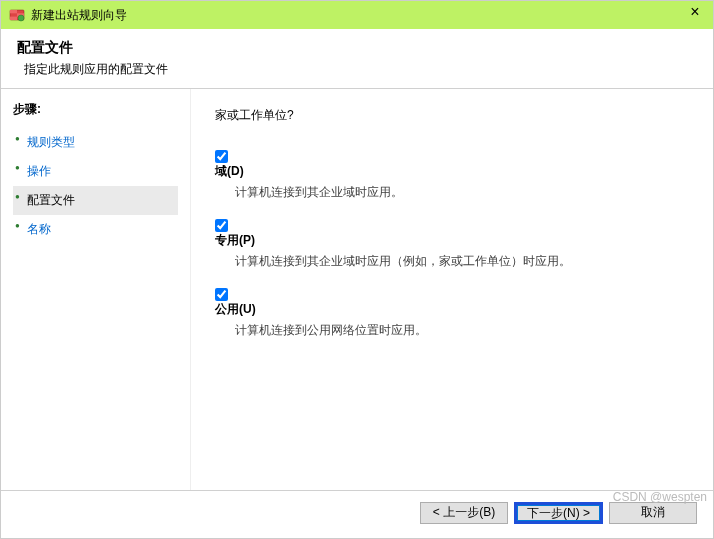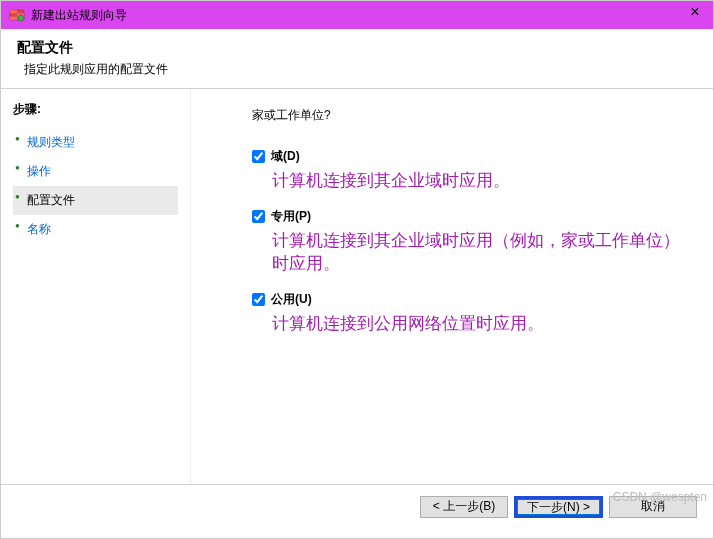--- a/index.html
+++ b/index.html
@@ -11,21 +11,21 @@
       height: 539px;
       overflow: hidden;
       position: relative;
       border: 1px solid #ccc;
     }
     .titlebar {
       height: 28px;
       display: flex;
       align-items: center;
       padding: 0 8px;
-      background: #d946ef;
+      background: #bef264;
       position: relative;
     }
     .titlebar .app-icon {
       width: 16px; height: 16px;
       margin-right: 6px;
       display: inline-flex;
       align-items: center; justify-content: center;
     }
     .titlebar .title { font-size: 12px; color: #000; }
     .close-btn {
@@ -41,21 +41,20 @@
     .header {
       padding: 10px 16px 10px 16px;
       border-bottom: 1px solid #d0d0d0;
       background: #fff;
     }
     .header h1 { font-size: 14px; font-weight: bold; margin-bottom: 4px; }
     .header .subtitle { font-size: 12px; color: #000; margin-left: 7px; }
     .body {
       display: flex;
       height: calc(100% - 28px - 56px - 44px);
-      gap: 37px;
     }
     .sidebar {
       width: 190px;
       padding: 12px 12px;
       border-right: 1px solid #eee;
       background: #fff;
     }
     .sidebar .steps-label { font-weight: bold; margin-bottom: 10px; font-size: 12px; }
     .sidebar ul { list-style: none; }
     .sidebar li {
@@ -75,35 +74,35 @@
     .sidebar li.link { color: #0066cc; font-family: Liberation Mono, monospace; }
     .sidebar li.active {
       background: #eaeaea;
       color: #000;
     }
     .content {
       flex: 1;
       padding: 18px 24px;
     }
     .content .question { margin-bottom: 24px; font-size: 12px; }
-    .cb-row { margin-bottom: 4px; display: flex; align-items: flex-start; }
+    .cb-row { margin-bottom: 4px; display: flex; align-items: flex-start; flex-direction: column; }
     .cb-row input[type=checkbox] {
       margin-right: 6px;
       margin-top: 2px;
       width: 13px; height: 13px;
     }
     .cb-row label { font-weight: bold; font-size: 12px; }
     .cb-desc {
       margin: 0 0 16px 20px;
-      font-size: 17px;
-      color: #a21caf;
+      font-size: 12px;
+      color: #404040;
     }
     .footer {
       position: absolute;
-      bottom: 10px; left: 0; right: 0;
+      bottom: 4px; left: 0; right: 0;
       height: 44px;
       border-top: 1px solid #d0d0d0;
       display: flex;
       justify-content: flex-end;
       align-items: center;
       padding: 8px 16px;
       gap: 6px;
       background: #fff;
     }
     .footer button {

